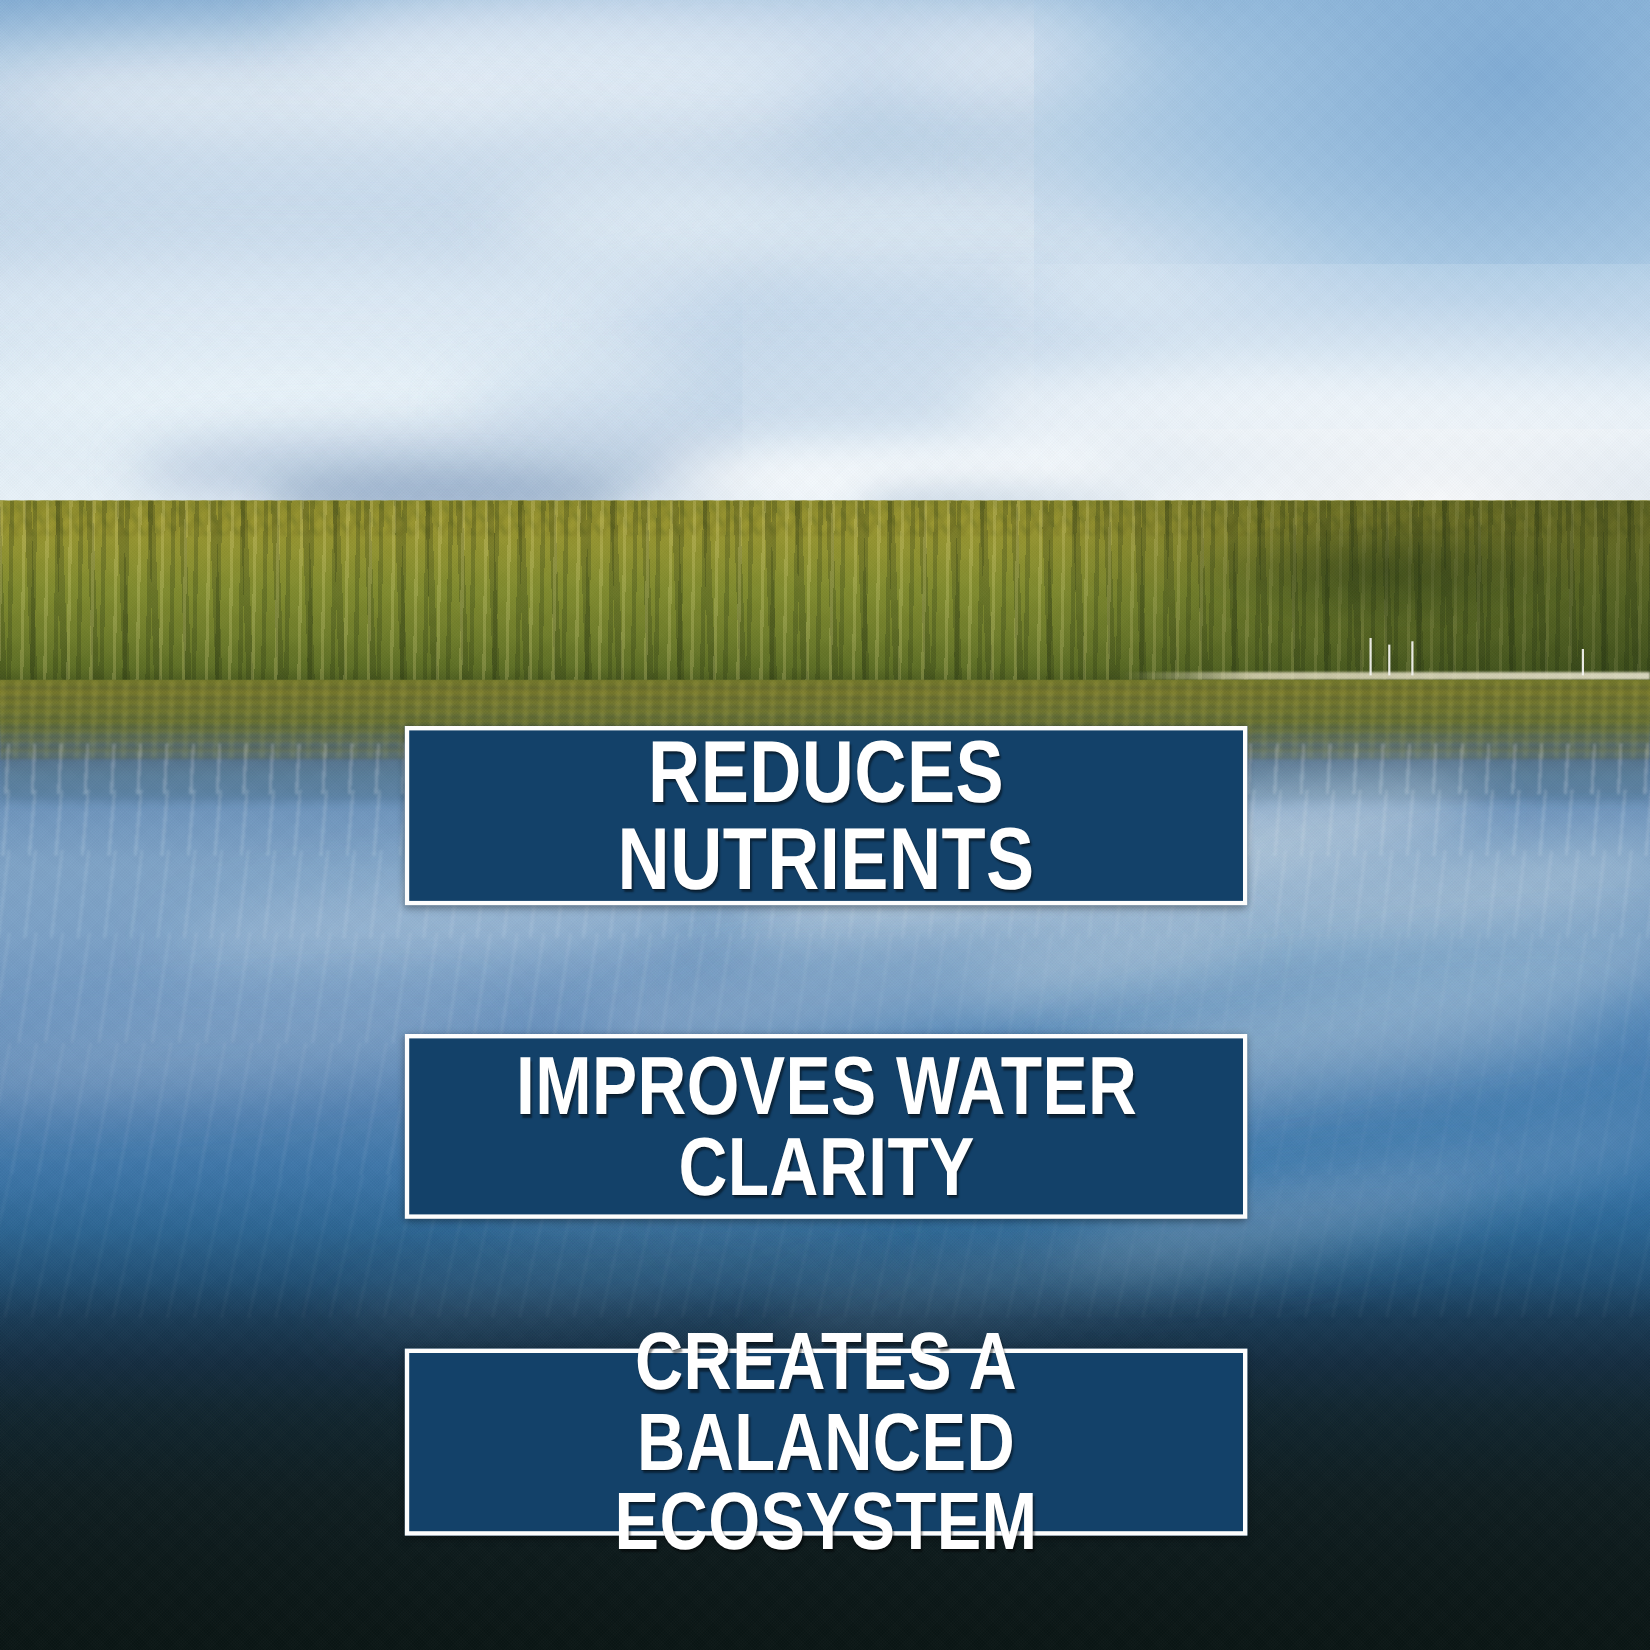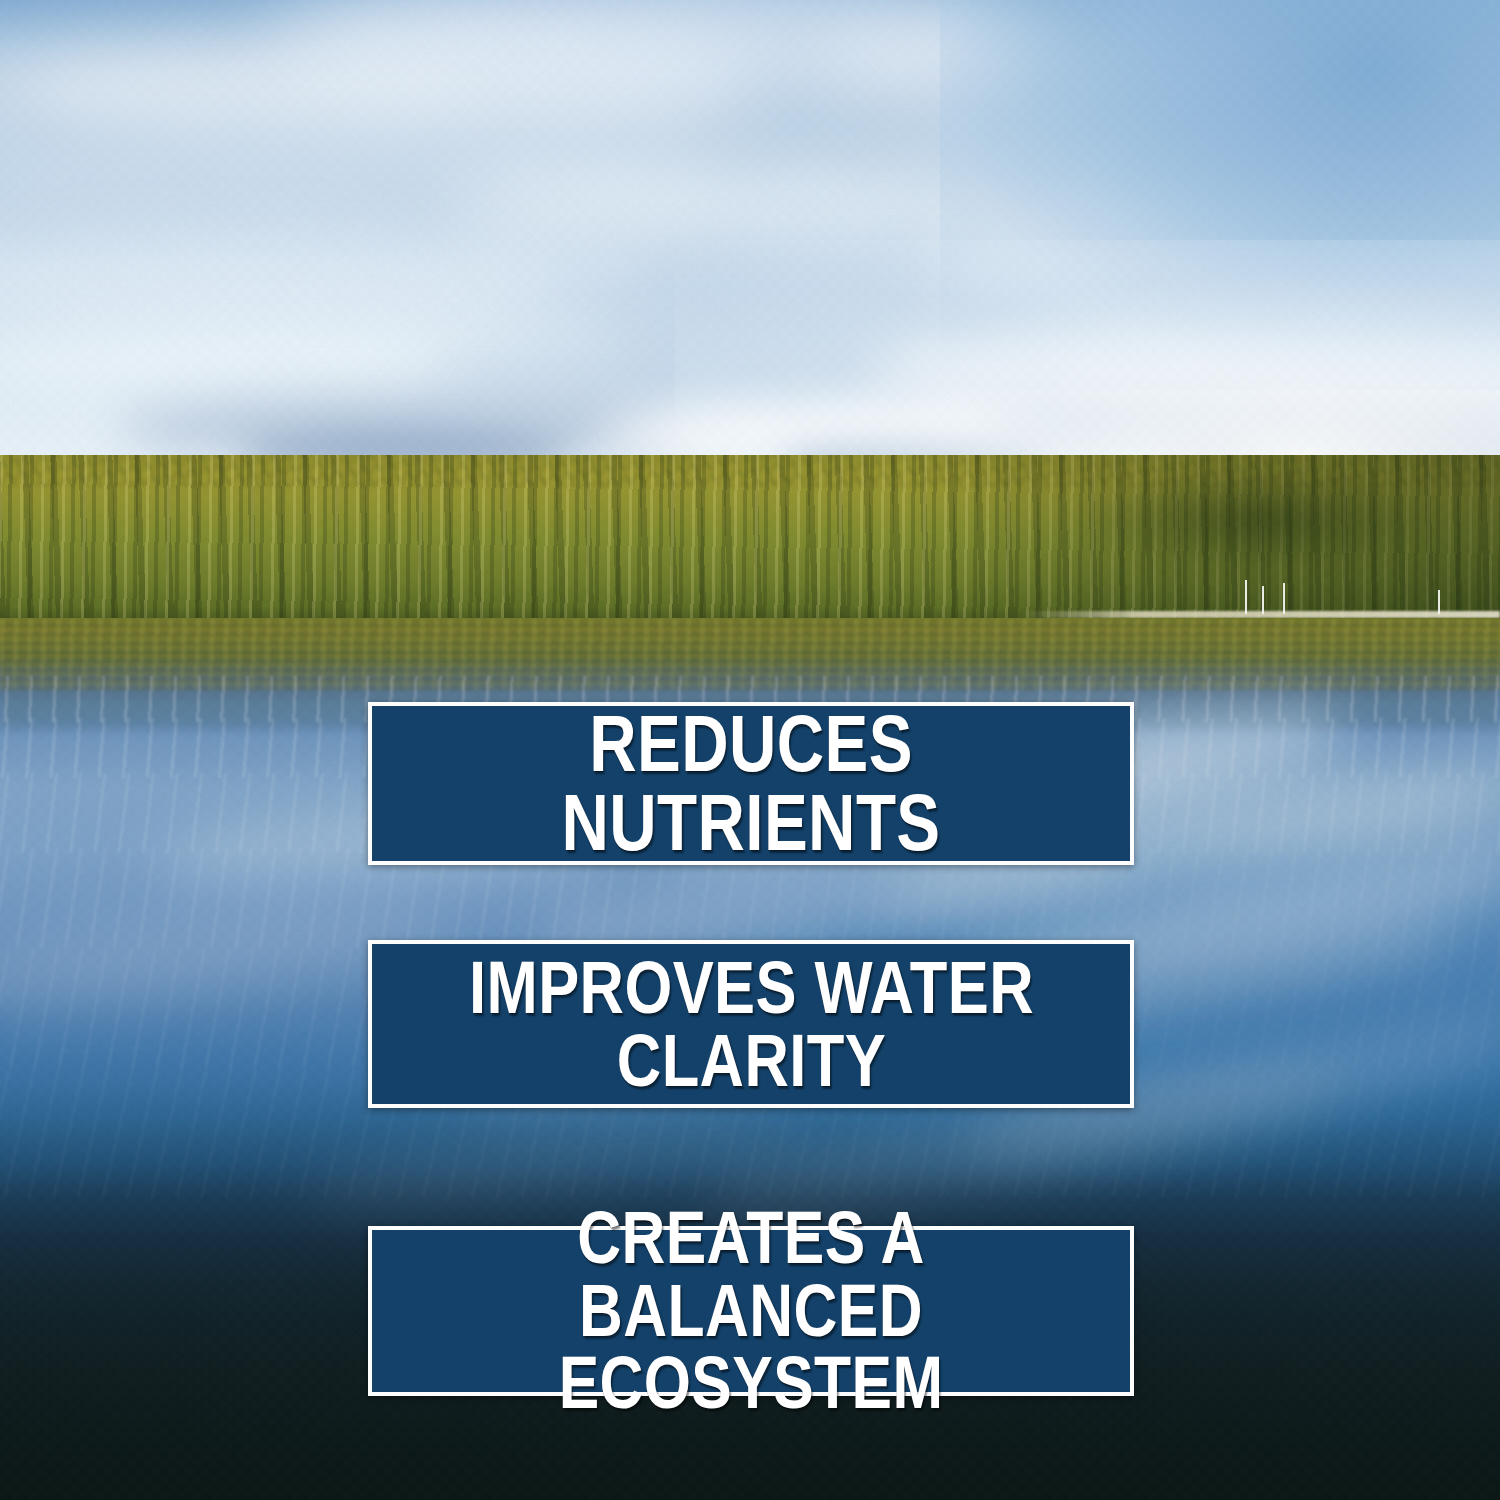--- a/index.html
+++ b/index.html
@@ -342,21 +342,21 @@
     letter-spacing: 0.5px;
     line-height: 0.98;
     transform: scaleX(0.82);
     transform-origin: center center;
     white-space: pre-line;
     text-shadow:
       2px 3px 2px rgba(0,0,0,0.45),
       0 1px 0 rgba(0,0,0,0.30);
   }
 
-  #banner-1 { left: 368px; top: 660px;  width: 766px; height: 163px; margin-top: 42px; }
+  #banner-1 { left: 368px; top: 660px;  width: 766px; height: 163px; }
   #banner-1 .banner-text { font-size: 80px; }
 
   #banner-2 { left: 368px; top: 940px;  width: 766px; height: 168px; }
   #banner-2 .banner-text { font-size: 75px; }
 
   #banner-3 { left: 368px; top: 1226px; width: 766px; height: 170px; }
   #banner-3 .banner-text { font-size: 74px; }
 </style>
 </head>
 <body>

